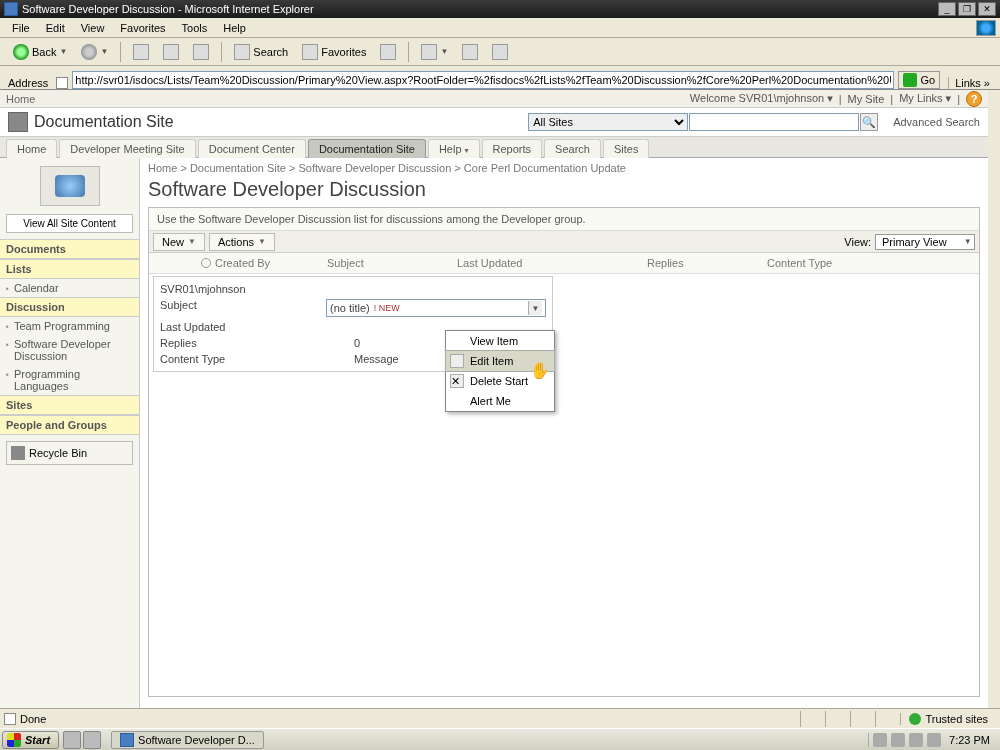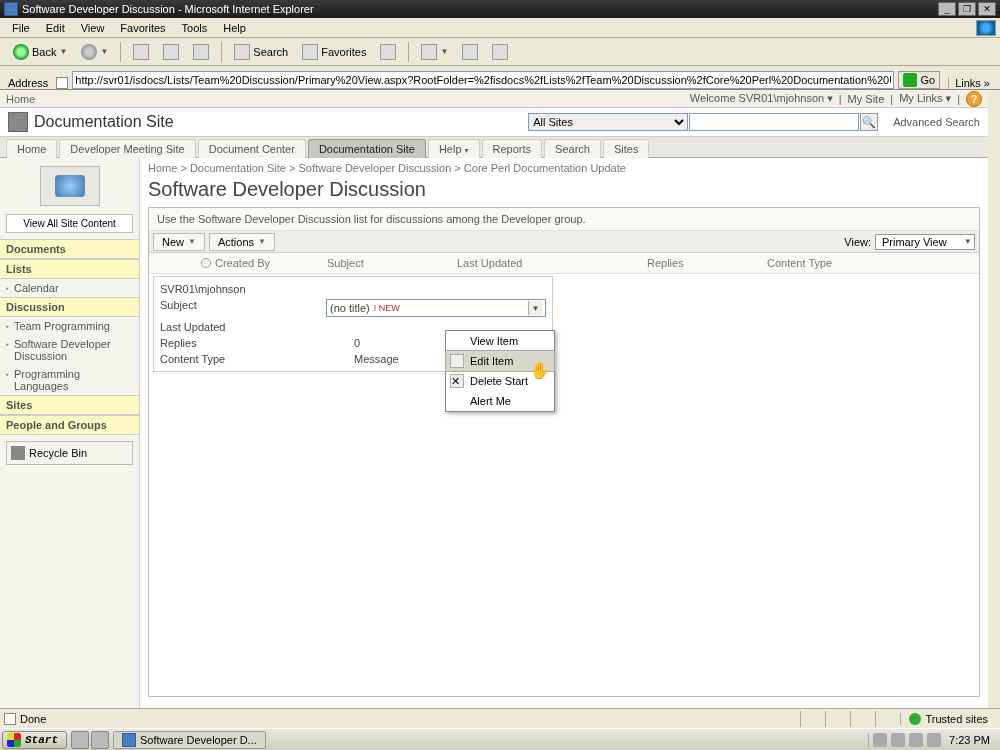--- a/index.html
+++ b/index.html
@@ -83,25 +83,25 @@
 .ctxitem.hover { background: #d8d8c8; border: 1px solid #aaa; margin: -1px; }
 .ctxico { width: 14px; height: 14px; border: 1px solid #aaa; background: #eee; flex-shrink: 0; }
 .ctxico.blank { border: none; background: transparent; }
 .cursor { position: absolute; left: 530px; top: 361px; font-size: 16px; z-index: 20; pointer-events: none; }
 .statusbar { position: absolute; bottom: 22px; left: 0; right: 0; height: 20px; background: #ece9d8; border-top: 1px solid #aca899; display: flex; align-items: center; padding: 0 4px; font-size: 11px; }
 .statusbar .st { flex: 1; display: flex; align-items: center; gap: 4px; }
 .statusbar .pane { border-left: 1px solid #aca899; padding: 0 12px; height: 16px; }
 .statusbar .trusted { display: flex; align-items: center; gap: 4px; padding: 0 8px; border-left: 1px solid #aca899; }
 .statusbar .trusted .tico2 { width: 12px; height: 12px; background: #3a3; border-radius: 50%; }
 .taskbar { position: absolute; bottom: 0; left: 0; right: 0; height: 22px; background: linear-gradient(#e8e8e0,#d0d0c0); border-top: 1px solid #fff; display: flex; align-items: center; padding: 0 2px; font-size: 11px; }
-.start { background: linear-gradient(#e8e8d8,#c8c8b0); border: 1px solid #888; border-radius: 3px; padding: 1px 8px 1px 4px; display: flex; align-items: center; gap: 4px; font-style: italic; font-weight: bold; font-family: Liberation Mono, monospace; }
+.start { background: linear-gradient(#e8e8d8,#c8c8b0); border: 1px solid #888; border-radius: 3px; padding: 1px 8px 1px 4px; display: flex; align-items: center; gap: 4px; font-style: italic; font-weight: bold; }
 .start .sico { width: 14px; height: 14px; background: conic-gradient(#d22 0 25%,#2a2 0 50%,#22d 0 75%,#dd2 0); border-radius: 2px; }
 .qlaunch { display: flex; gap: 2px; margin: 0 4px; }
 .qlaunch .qi { width: 18px; height: 18px; background: #bbb; border: 1px solid #888; border-radius: 2px; }
-.taskbtn { background: #d8d8c8; border: 1px solid #999; border-radius: 2px; padding: 1px 8px; display: flex; align-items: center; gap: 4px; max-width: 180px; }
+.taskbtn { background: #d8d8c8; border: 1px solid #999; border-radius: 2px; padding: 1px 8px; display: flex; align-items: center; gap: 4px; max-width: 180px; margin-left: 6px; }
 .taskbtn .ti { width: 14px; height: 14px; background: #4a7dbf; border: 1px solid #2a5d9f; }
 .tray { margin-left: auto; display: flex; align-items: center; gap: 4px; padding: 0 4px; border-left: 1px solid #aaa; }
 .tray .tri { width: 14px; height: 14px; background: #aaa; border-radius: 2px; }
 .tray .clock { padding: 0 4px; }
 .sico-page { width:12px;height:12px;background:#fff;border:1px solid #888;}
 </style>
 </head>
 <body>
 
 <div class="titlebar">

